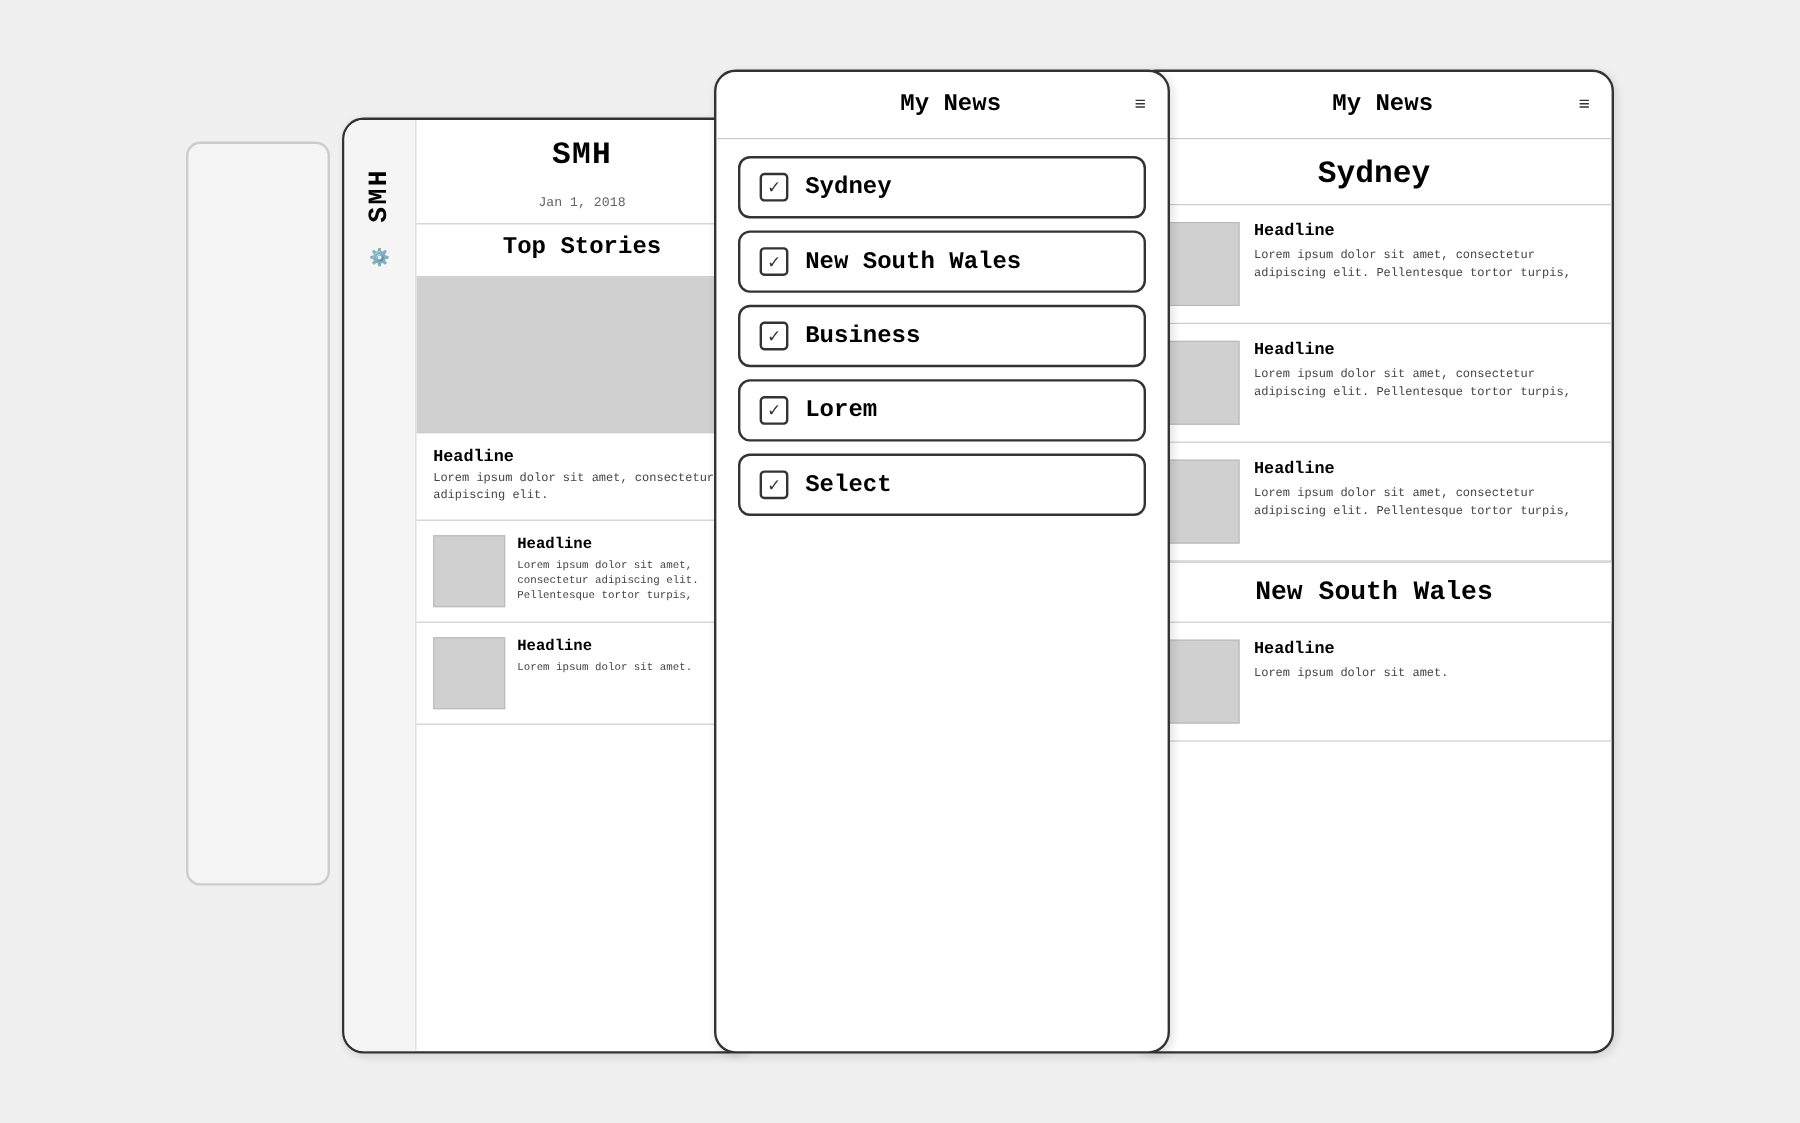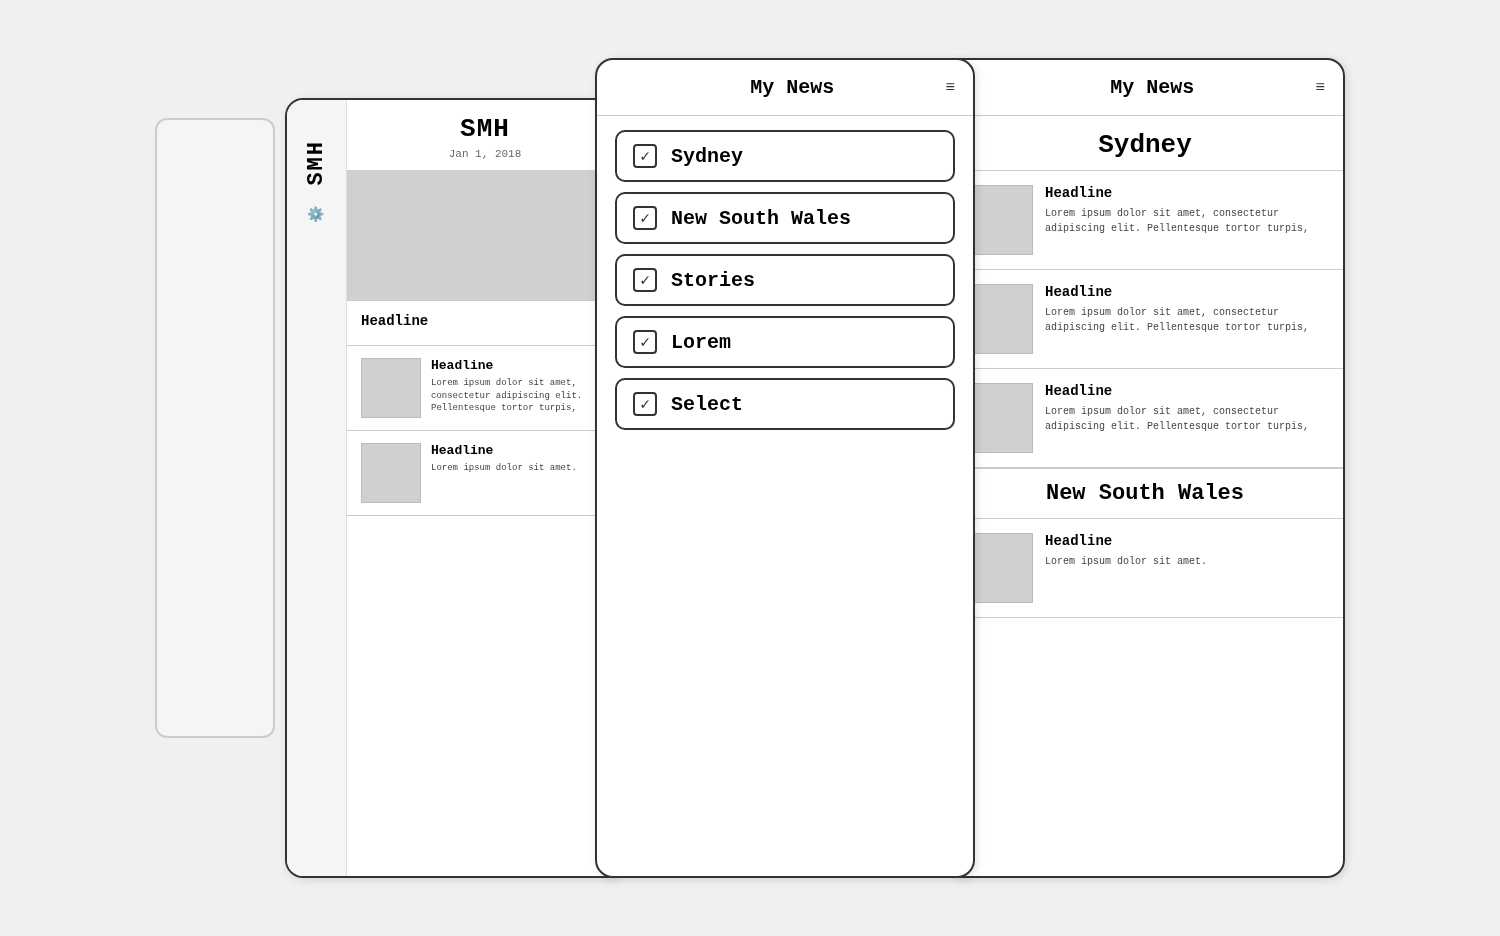--- a/index.html
+++ b/index.html
@@ -91,21 +91,21 @@
       padding: 14px 10px 10px;
     }
     .smh-title {
       font-size: 26px;
       font-weight: 700;
       letter-spacing: 1px;
     }
     .smh-date {
       font-size: 11px;
       color: #666;
-      margin-top: 4px;
+      margin-top: 20px;
     }
     .smh-section-title {
       font-size: 20px;
       font-weight: 700;
       text-align: center;
       padding: 8px 0 12px;
       border-bottom: 1.5px solid #ccc;
     }
     .smh-hero-image {
       background: #d0d0d0;
@@ -305,23 +305,26 @@
       <div class="sidebar">
         <div class="sidebar-logo">SMH</div>
         <div class="sidebar-icon">⚙️</div>
       </div>
 
       <div class="main-content-1">
         <div class="smh-header">
           <div class="smh-title">SMH</div>
           <div class="smh-date">Jan 1, 2018</div>
         </div>
+        <div class="smh-section-title">Top Stories</div>
         <div class="smh-hero-image"></div>
         <div class="smh-article">
           <div class="smh-article-headline">Headline</div>
+          <div class="smh-article-body">Lorem ipsum dolor sit amet, consectetur
+adipiscing elit.</div>
         </div>
         <div class="smh-article-with-thumb">
           <div class="thumb"></div>
           <div class="thumb-text">
             <div class="thumb-headline">Headline</div>
             <div class="thumb-body">Lorem ipsum dolor sit amet,
 consectetur adipiscing elit.
 Pellentesque tortor turpis,</div>
           </div>
         </div>
@@ -355,21 +358,21 @@
         <div class="topic-checkbox checked">
           <span class="checkmark">✓</span>
         </div>
         <span class="topic-label">New South Wales</span>
       </div>
 
       <div class="topic-item">
         <div class="topic-checkbox checked">
           <span class="checkmark">✓</span>
         </div>
-        <span class="topic-label">Stories</span>
+        <span class="topic-label">Business</span>
       </div>
 
 
       <div class="topic-item">
         <div class="topic-checkbox checked">
           <span class="checkmark">✓</span>
         </div>
         <span class="topic-label">Lorem</span>
       </div>
 

